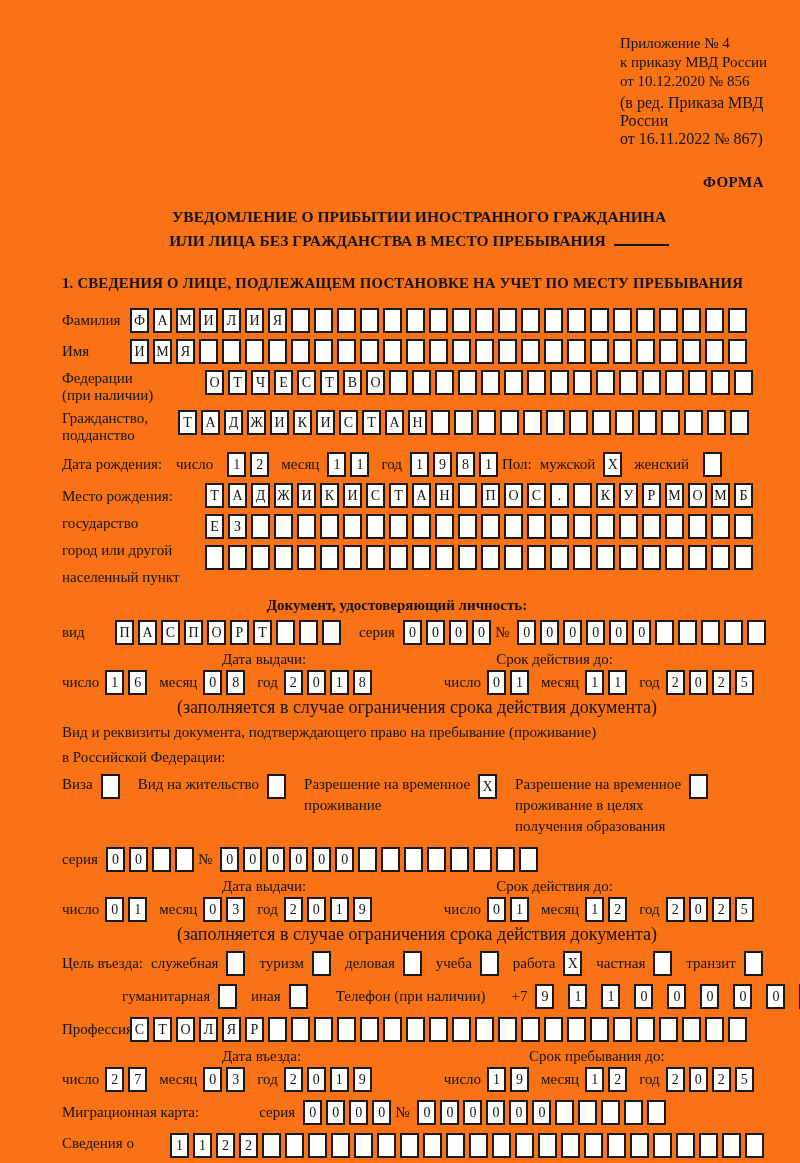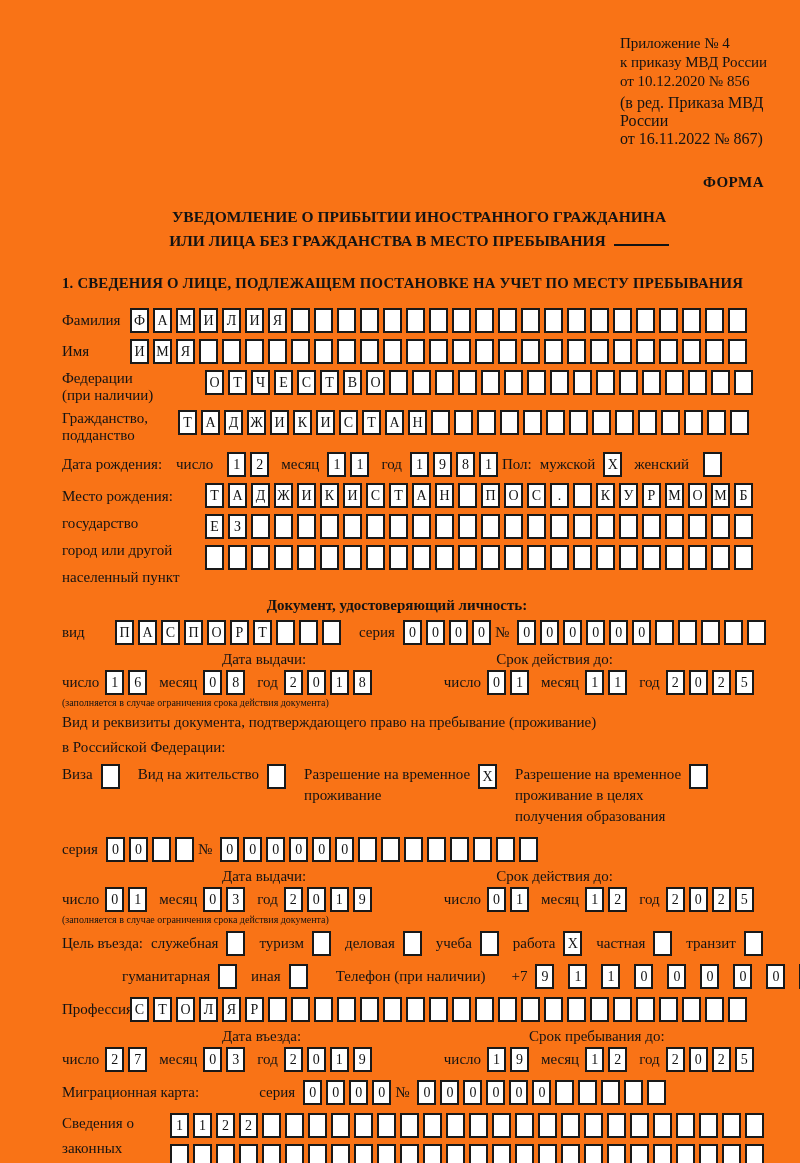--- a/index.html
+++ b/index.html
@@ -29,21 +29,21 @@
   .forma{font-weight:bold;text-align:right;padding-right:12px;margin-top:26px;letter-spacing:.5px;}
   .title{font-weight:bold;text-align:center;line-height:24px;margin-top:14px;font-size:15.5px;}
   .title-underline{display:inline-block;width:55px;border-bottom:2px solid #131313;height:12px;margin-left:8px;}
   .sec1{font-weight:bold;margin-top:22px;margin-bottom:16px;font-size:14.8px;letter-spacing:.2px;}
   .gap8{display:inline-block;width:8px;} .gap14{display:inline-block;width:14px;}
   .dhead{display:flex;margin-bottom:2px;margin-top:4px;}
   .dgrouprow{display:flex;align-items:center;margin-bottom:2px;}
   .dg{display:inline-flex;align-items:center;white-space:nowrap;}
   .dg .lbl{margin-right:6px;}
   .dg .boxes{margin-right:8px;}
-  .note-r{font-size:10px;text-align:left;padding-right:4px;margin-bottom:6px;}
+  .note-r{font-size:18px;text-align:center;padding-right:4px;margin-bottom:6px;}
   .dochead{font-weight:bold;text-align:center;margin:4px 44px 6px 0;}
   .permit-row{display:flex;align-items:flex-start;margin:8px 0 10px 0;}
   .permit-item{display:flex;align-items:flex-start;margin-right:14px;}
   .permit-item .txt{text-align:left;line-height:21px;margin-right:8px;}
   .purpose-row{display:flex;align-items:center;flex-wrap:nowrap;margin-bottom:8px;}
   .purpose-row .lbl{margin-right:8px;}
   .purpose-row .box{margin-right:14px;}
 </style>
 </head>
 <body>

